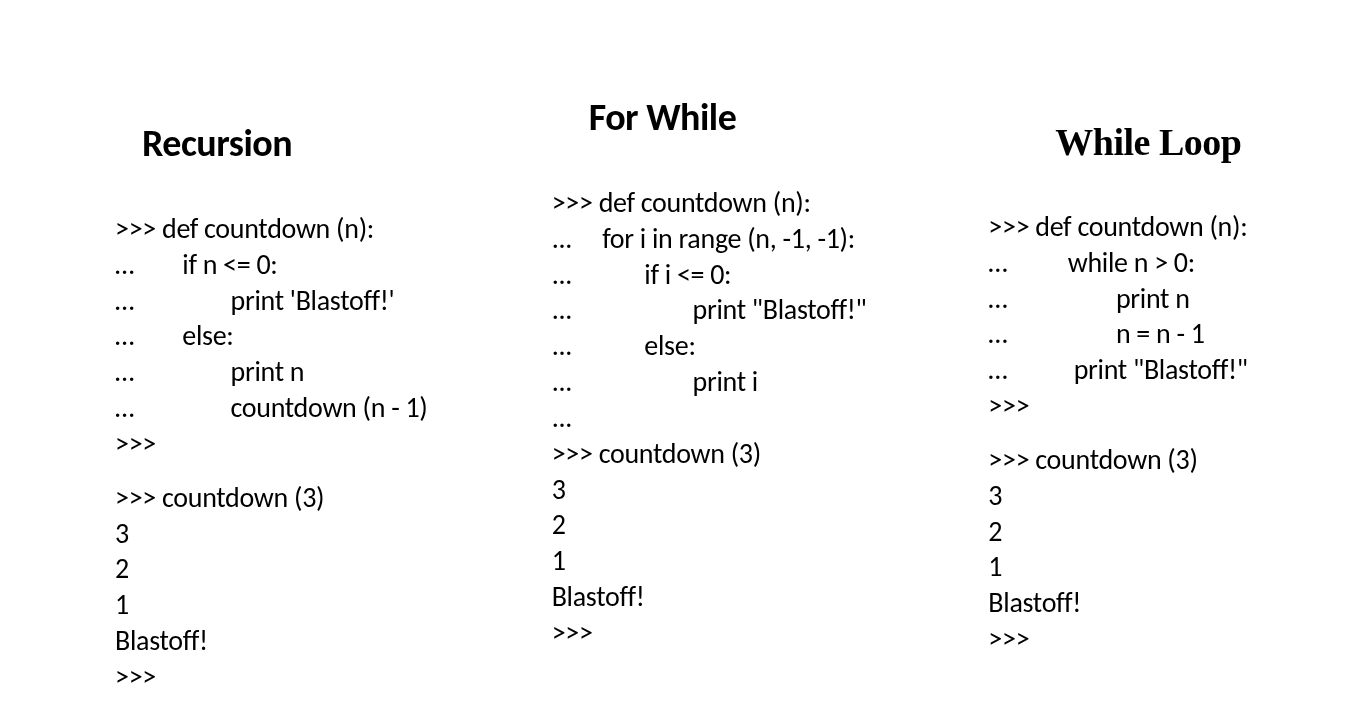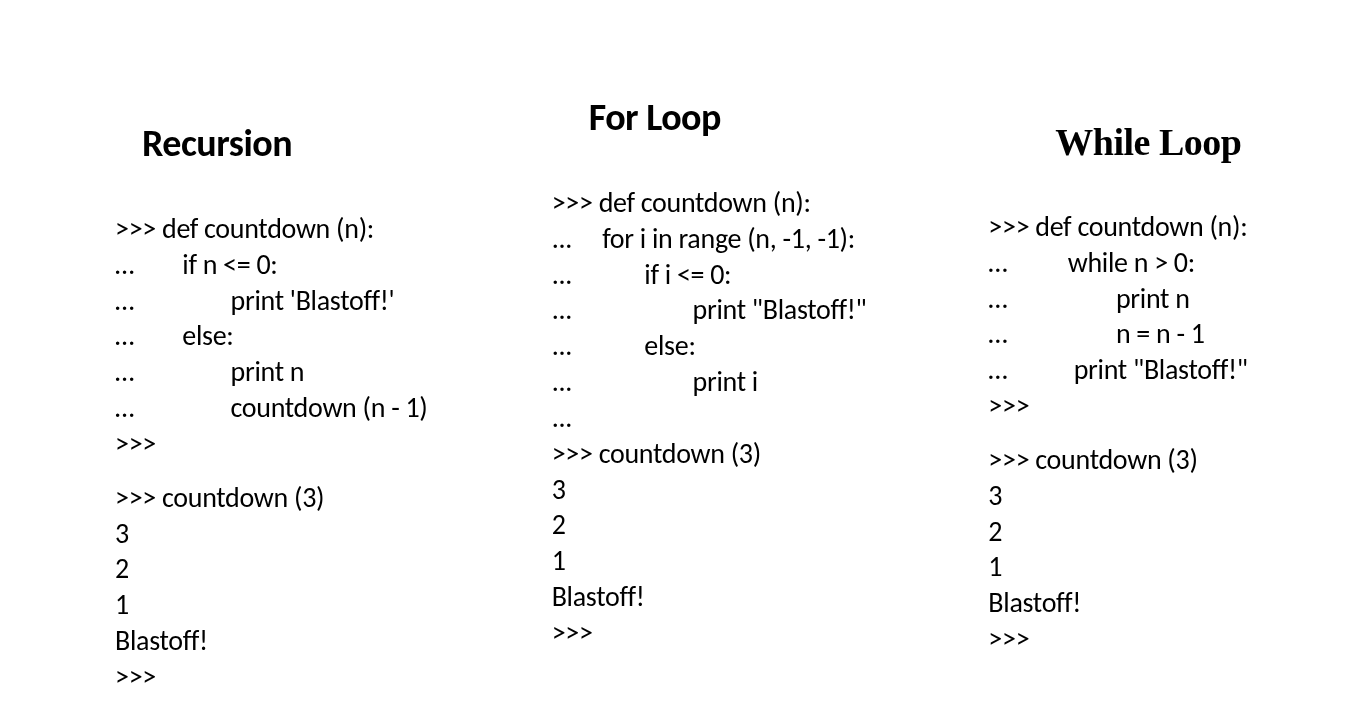--- a/index.html
+++ b/index.html
@@ -54,21 +54,21 @@
 &gt;&gt;&gt;</div>
     <div class="code block2">&gt;&gt;&gt; countdown (3)
 3
 2
 1
 Blastoff!
 &gt;&gt;&gt;</div>
   </div>
 
   <div class="col">
-    <div class="heading h-for">For  Loop</div>
+    <div class="heading h-for">For  While</div>
     <div class="code">&gt;&gt;&gt; def countdown (n):
 ...     for i in range (n, -1, -1):
 ...            if i &lt;= 0:
 ...                    print "Blastoff!"
 ...            else:
 ...                    print i
 ...
 &gt;&gt;&gt; countdown (3)
 3
 2

